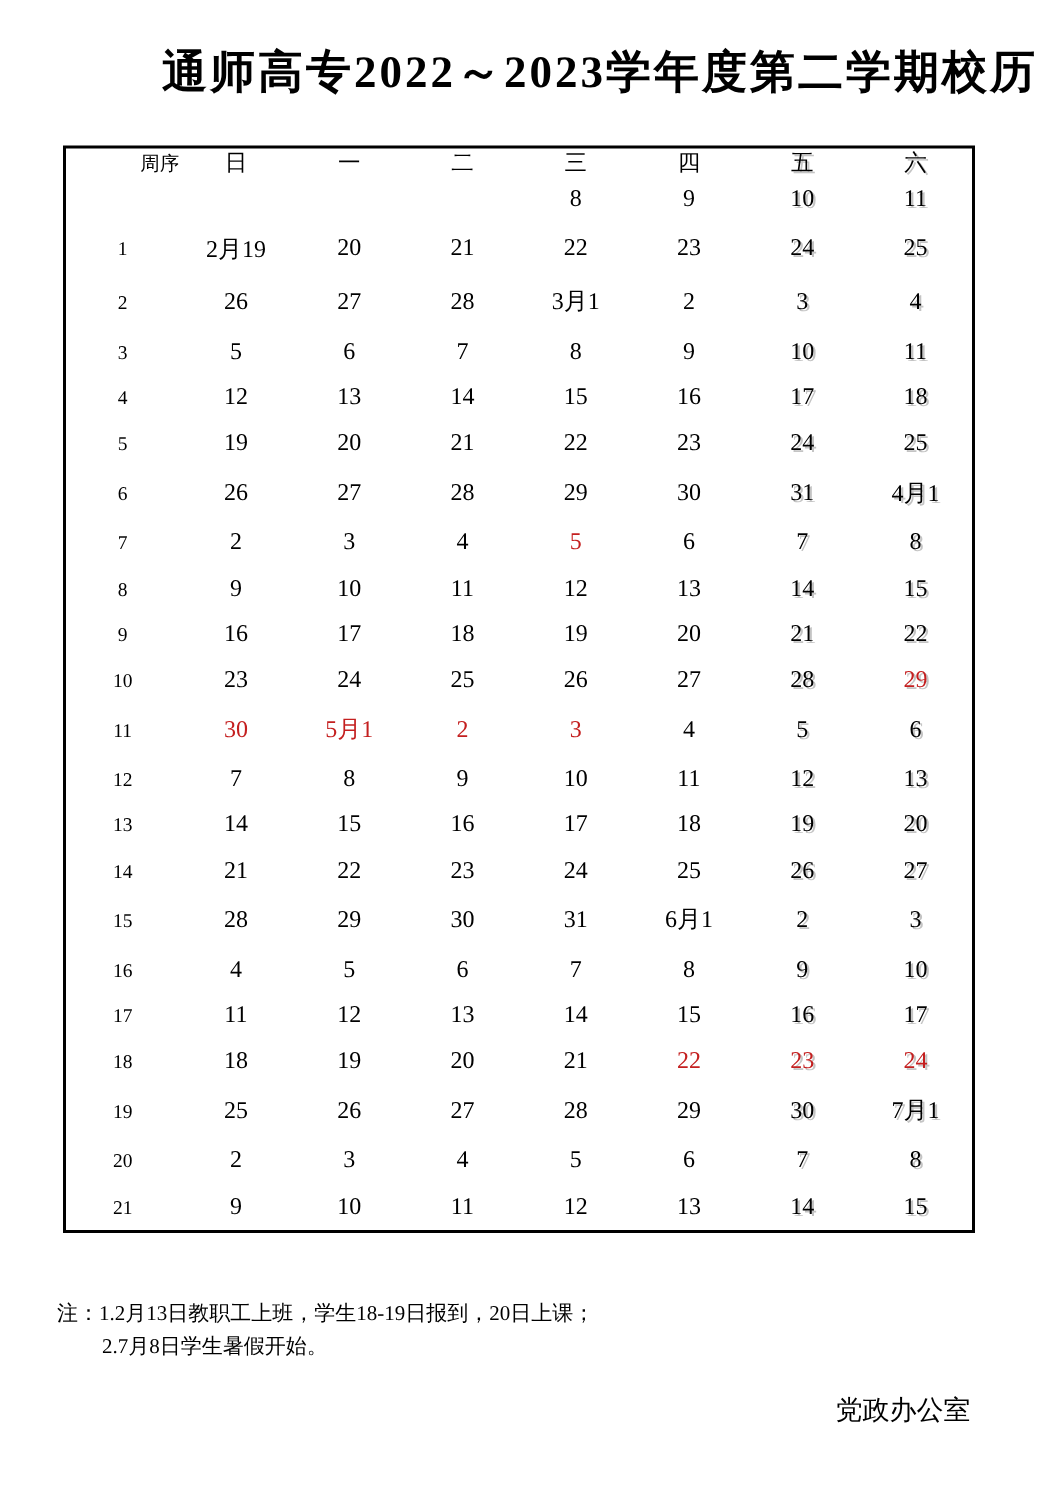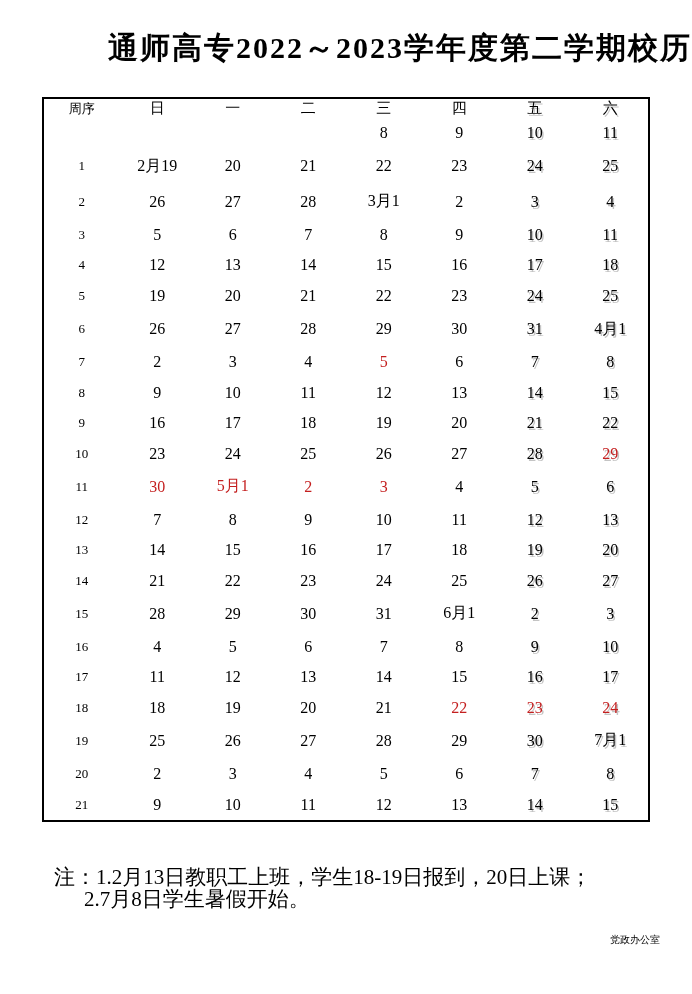--- a/index.html
+++ b/index.html
@@ -33,41 +33,40 @@
   }
   table.calendar th, table.calendar td {
     text-align: center;
     vertical-align: middle;
     font-weight: normal;
     padding: 0;
     overflow: hidden;
     white-space: nowrap;
   }
   th.col-header { font-size: 15px; }
-  th.col-header.first { font-size: 13px; }
+  th.col-header.first { font-size: 13px; text-align: right; }
   td.week-cell { font-size: 13px; }
   td.week-cell.prep { font-size: 11px; }
   td.day-cell { font-size: 16px; }
   .bold { font-weight: bold; }
   .red { color: #c41f1f; }
   .shadowed { text-shadow: 1.5px 1.5px 0 #c4c4c4; }
   .notes {
     position: absolute;
     left: 38px; top: 866px;
-    font-size: 21px;
+    font-size: 14px;
     line-height: 22px;
-    margin-left: 16px;
   }
   .notes .note-line-2 { margin-left: 30px; }
   .footer-block {
     position: absolute;
-    left: 500px; top: 929px;
+    left: 522px; top: 929px;
     width: 160px;
-    text-align: right;
-    font-size: 10px;
+    text-align: center;
+    font-size: 18px;
     line-height: 22px;
   }
 </style>
 </head>
 <body>
 
 <div class="page-title">通师高专2022～2023学年度第二学期校历</div>
 
 <div class="calendar-frame">
   <table class="calendar">

